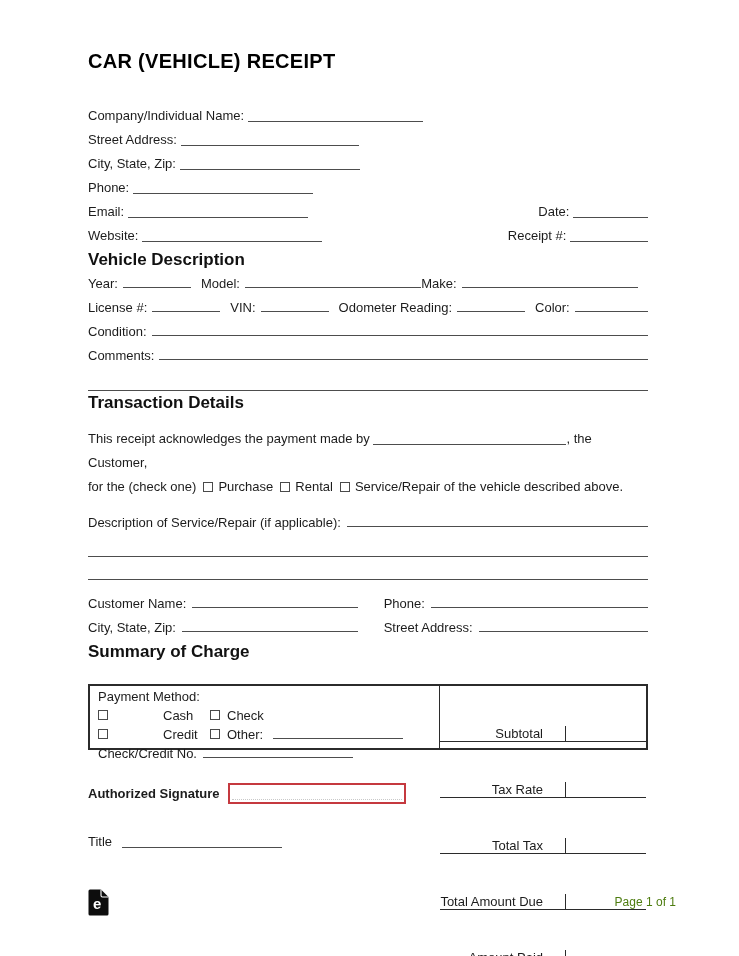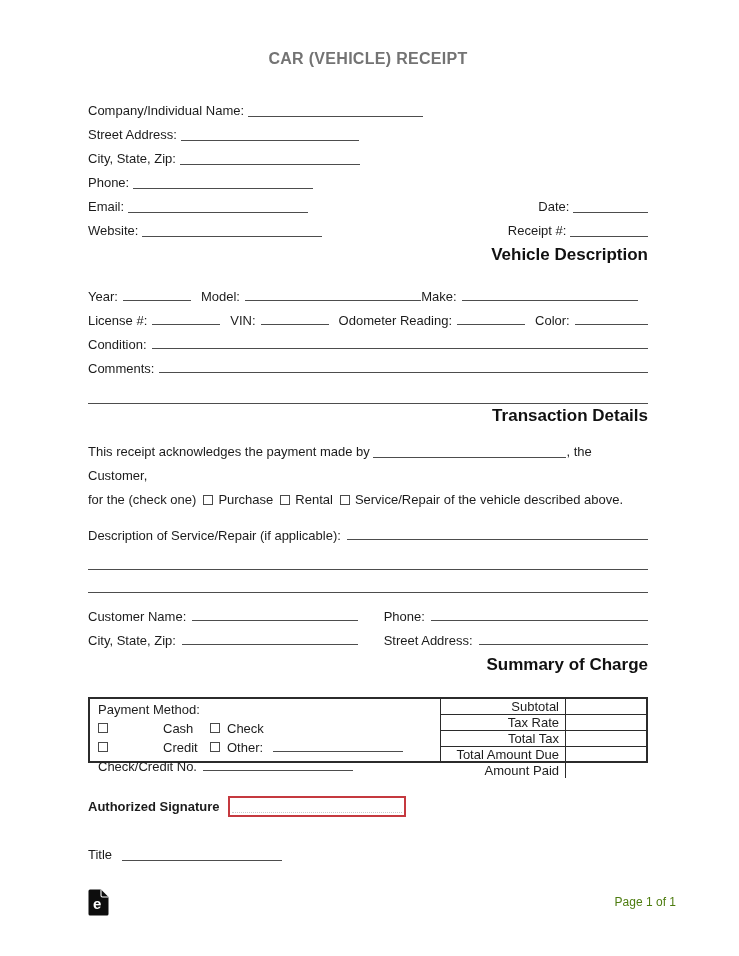--- a/index.html
+++ b/index.html
@@ -15,28 +15,27 @@
     overflow: hidden;
   }
   .content {
     position: absolute;
     left: 88px;
     top: 0;
     width: 560px;
   }
   h1.doc-title {
     margin: 50px 0 0 0;
-    text-align: center;
-    font-size: 16px;
+    font-size: 20px;
     font-weight: bold;
     letter-spacing: 0.3px;
-    color: #737373;
+    color: #000000;
   }
   h2.section-title {
-    text-align: right;
+    text-align: left;
     font-size: 17px;
     font-weight: bold;
     color: #111;
     margin: 0;
     line-height: 24px;
   }
   .vd-head { margin-top: 16px; }
   .td-head { margin-top: 15px; }
   .sc-head { margin-top: 19px; }
 
@@ -60,21 +59,21 @@
   .w190 { width: 193px; }
 
   .info-block { margin-top: 31px; }
   .split { display: flex; justify-content: space-between; gap: 40px; }
 
   .flexrow { display: flex; align-items: baseline; }
   .pair { display: flex; align-items: baseline; white-space: nowrap; }
   .pair .lbl { margin-right: 5px; }
   .grow { flex: 1 1 auto; }
   .gap { margin-right: 10px; }
-  .veh-block { margin-top: 18px; text-align: center; }
+  .veh-block { margin-top: 0; text-align: center; }
   .fullline { display: block; border-bottom: 1px solid #4d4d4d; height: 23px; }
 
   .ack { margin-top: 12px; line-height: 24px; }
   .cb {
     display: inline-block;
     width: 10px; height: 10px;
     border: 1px solid #4a4a4a;
     vertical-align: -1px;
     margin: 0 5px 0 7px;
     background: #fff;
@@ -116,22 +115,23 @@
     grid-template-columns: 1fr 80px;
     grid-auto-rows: 1fr;
     font-size: 13px;
   }
   .t-label {
     border-bottom: 1px solid #2b2b2b;
     border-right: 1px solid #2b2b2b;
     display: flex;
     align-items: center;
     justify-content: flex-end;
-    padding-right: 6px;
+    padding-right: 22px;
     white-space: nowrap;
+    margin-top: 40px;
   }
   .t-value { border-bottom: 1px solid #2b2b2b; }
   .t-last { border-bottom: none; }
 
   .sig-row { margin-top: 33px; display: flex; align-items: center; }
   .sig-lbl { font-weight: bold; margin-right: 9px; text-align: right; }
   .sig-box {
     position: relative;
     width: 178px;
     height: 21px;

